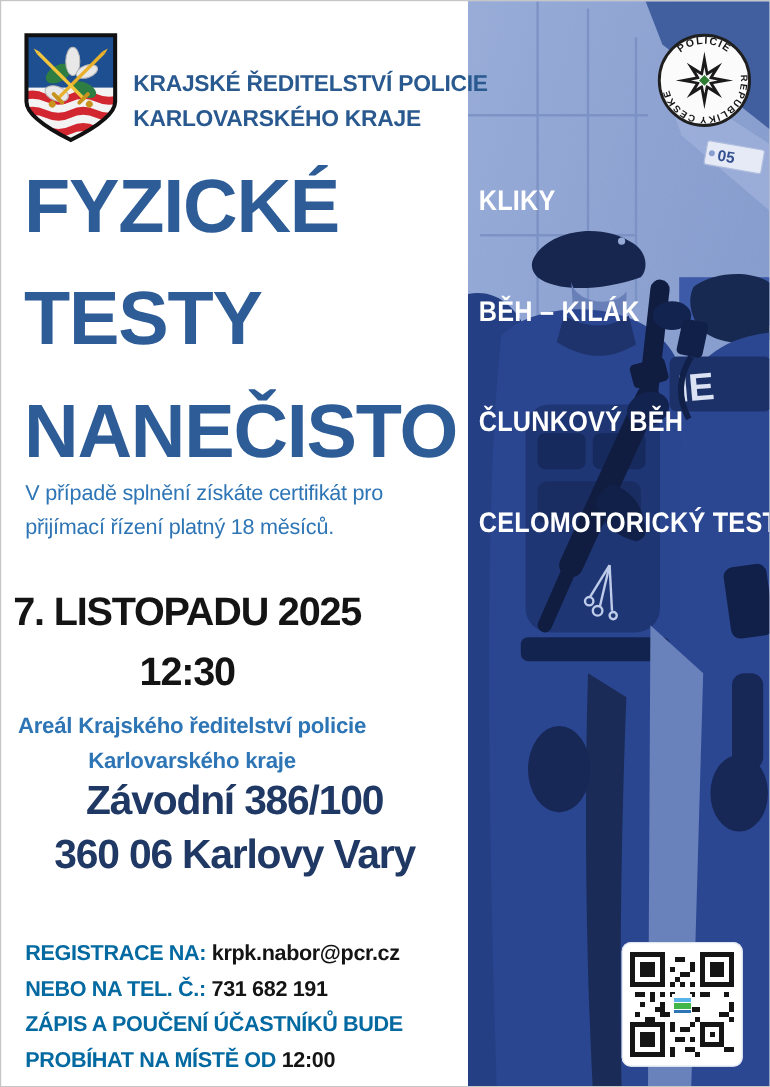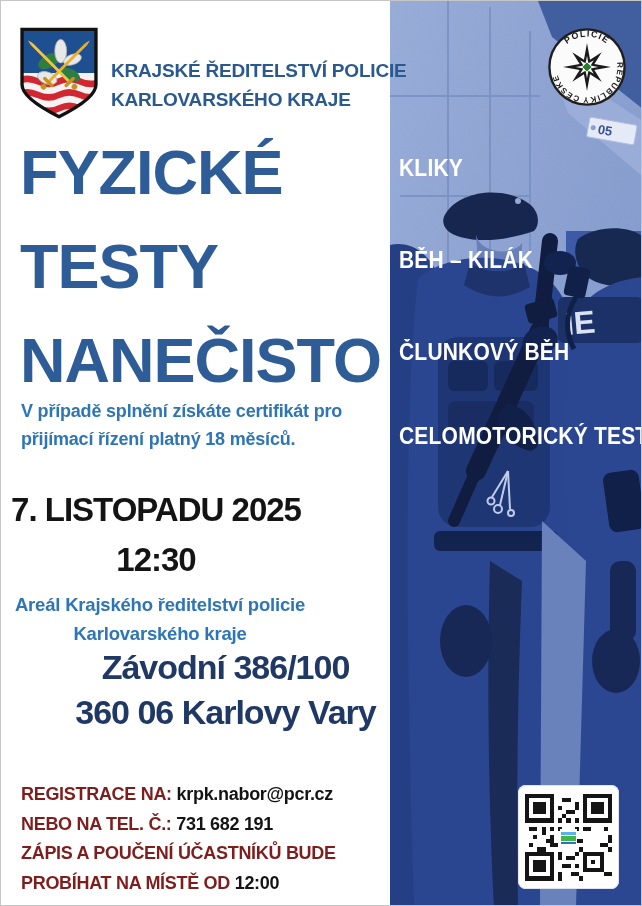--- a/index.html
+++ b/index.html
@@ -6,26 +6,26 @@
   .poster{
     position:relative;width:642px;height:906px;box-sizing:border-box;
     background:#ffffff;border:1px solid #c6c6c6;overflow:hidden;
     font-family:"Liberation Sans",sans-serif;
   }
   
   .org-header{position:absolute;left:16px;top:24px;display:flex;align-items:center;}
   .crest{width:84px;height:96px;flex:0 0 auto;}
   .org-name{margin-left:10px;padding-top:24px;font-size:19px;font-weight:700;color:#29598f;line-height:29px;letter-spacing:-0.2px;white-space:nowrap;}
   .main-title{position:absolute;left:19px;top:124px;font-size:63px;font-weight:700;color:#2d5c97;line-height:94px;letter-spacing:-1px;white-space:nowrap;}
-  .subtitle{position:absolute;left:20px;top:396px;font-size:18px;font-weight:700;color:#2e75b6;line-height:28px;letter-spacing:-0.2px;white-space:nowrap;}
+  .subtitle{position:absolute;left:20px;top:396px;font-size:18px;font-weight:400;color:#2e75b6;line-height:28px;letter-spacing:-0.2px;white-space:nowrap;}
   .event-datetime{position:absolute;left:0;top:484px;width:310px;text-align:center;font-size:33px;font-weight:700;color:#141414;line-height:50px;letter-spacing:-1px;white-space:nowrap;}
   .venue-area{position:absolute;left:0;top:589px;width:318px;text-align:center;font-size:18.5px;font-weight:700;color:#2e75b6;line-height:29px;letter-spacing:-0.2px;white-space:nowrap;}
-  .venue-address{position:absolute;left:0;top:644px;width:389px;text-align:center;font-size:34px;font-weight:700;color:#1f3864;line-height:45px;letter-spacing:-1px;white-space:nowrap;padding-left:30px;}
+  .venue-address{position:absolute;left:0;top:644px;width:389px;text-align:center;font-size:34px;font-weight:700;color:#1f3864;line-height:45px;letter-spacing:-1px;white-space:nowrap;}
   .contact{position:absolute;left:20px;top:779px;font-size:18px;font-weight:700;line-height:29.5px;letter-spacing:-0.3px;white-space:nowrap;}
-  .contact .lbl{color:#7f1d1d;}
+  .contact .lbl{color:#0369a1;}
   .contact .val{color:#141414;}
   
   .photo-panel{position:absolute;left:389px;top:0;width:253px;height:906px;overflow:hidden;background:#7e96c8;}
   .photo-panel svg.photo-art{position:absolute;left:0;top:0;}
   .test-label{position:absolute;left:9px;color:#ffffff;font-weight:700;font-size:21px;letter-spacing:0.2px;transform:scaleY(1.12);transform-origin:left top;white-space:nowrap;}
   .tl-0{top:154px;} .tl-1{top:246px;} .tl-2{top:338px;} .tl-3{top:422px;}
   
   .badge{position:absolute;left:546px;top:26px;width:80px;height:80px;}
   
   .qr-wrap{position:absolute;left:128px;top:784px;width:101px;height:104px;background:#ffffff;border-radius:8px;box-sizing:border-box;padding:7px;box-shadow:0 0 0 1px #dfe5f0 inset;}

